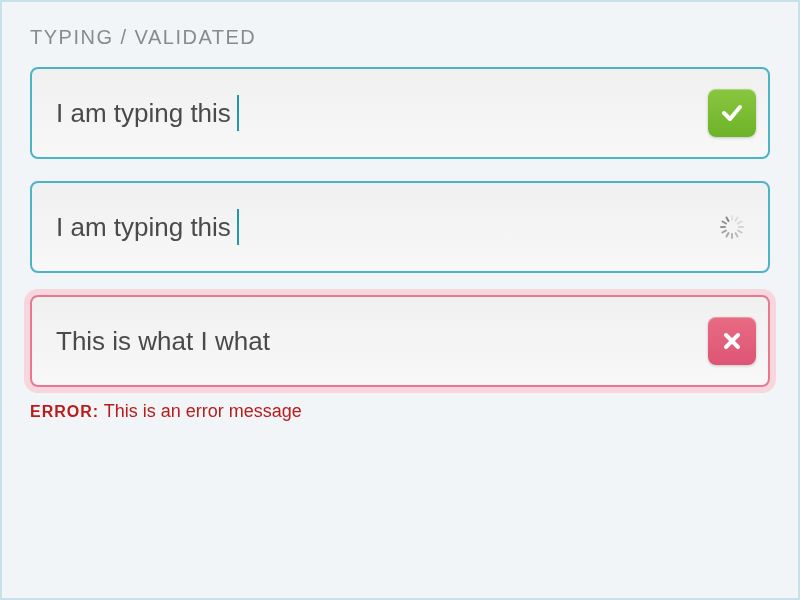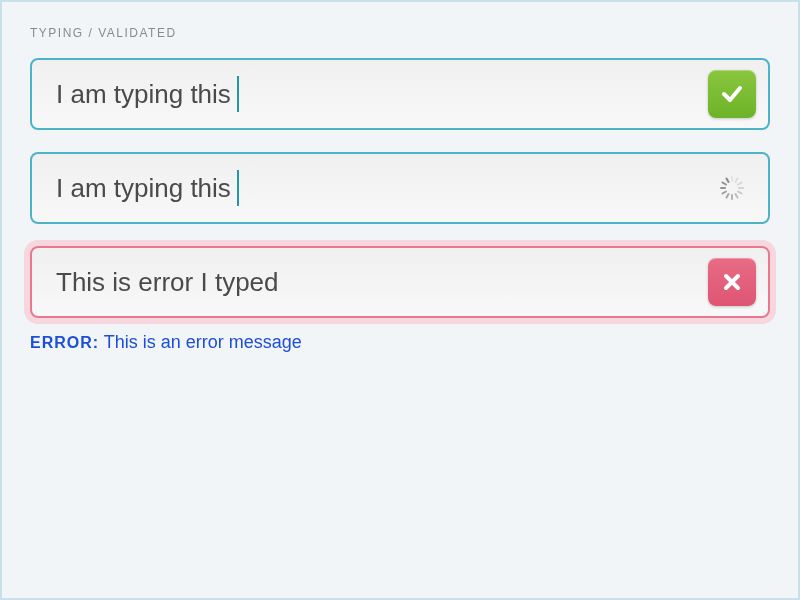--- a/index.html
+++ b/index.html
@@ -12,36 +12,36 @@
       background: #f2f5f7;
       width: 800px;
       height: 600px;
       border: 2px solid #c9e0ea;
       padding: 24px 28px;
     }
     .field-group {
       margin-bottom: 22px;
     }
     .field-label {
-      font-size: 12px;
+      font-size: 20px;
       letter-spacing: 1.5px;
       color: #8a8a8a;
       font-weight: 400;
       margin-bottom: 18px;
       text-transform: uppercase;
     }
     .input-wrapper {
       position: relative;
       display: flex;
       align-items: center;
       background: linear-gradient(to bottom, #f0f0f0 0%, #f8f8f8 100%);
       border: 2px solid #4db3c7;
       border-radius: 8px;
       padding: 0 12px 0 24px;
-      height: 72px;
+      height: 92px;
     }
     .input-wrapper.error {
       border: 2px solid #e7788f;
       box-shadow: 0 0 0 6px #f7d6de;
     }
     .cursor {
       display: inline-block;
       width: 2px;
       height: 36px;
       background: #2596a8;
@@ -98,21 +98,21 @@
     .spinner span:nth-child(6) { transform: rotate(150deg); opacity: 0.5; }
     .spinner span:nth-child(7) { transform: rotate(180deg); opacity: 0.6; }
     .spinner span:nth-child(8) { transform: rotate(210deg); opacity: 0.7; }
     .spinner span:nth-child(9) { transform: rotate(240deg); opacity: 0.8; }
     .spinner span:nth-child(10) { transform: rotate(270deg); opacity: 0.9; }
     .spinner span:nth-child(11) { transform: rotate(300deg); opacity: 0.95; }
     .spinner span:nth-child(12) { transform: rotate(330deg); opacity: 1; }
     .error-message {
       margin-top: 14px;
       font-size: 18px;
-      color: #1d4ed8;
+      color: #b91c1c;
     }
     .error-label {
       font-weight: 700;
       letter-spacing: 1px;
       font-size: 16px;
     }
     svg {
       display: block;
     }
   </style>
@@ -153,21 +153,21 @@
         <span></span>
         <span></span>
         <span></span>
     </div>
   </div>
 </div>
 
 <div class="field-group">
   <div class="input-wrapper error">
     <div class="input-content">
-      <span>This is error I typed</span>
+      <span>This is what I what</span>
     </div>
     <div class="status-box status-error">
       <svg width="22" height="22" viewBox="0 0 22 22">
         <path d="M5 5 L17 17 M17 5 L5 17" stroke="#ffffff" stroke-width="4" fill="none" stroke-linecap="round"></path>
       </svg>
     </div>
   </div>
   <div class="error-message">
     <span class="error-label">ERROR:</span>
     <span>This is an error message</span>

